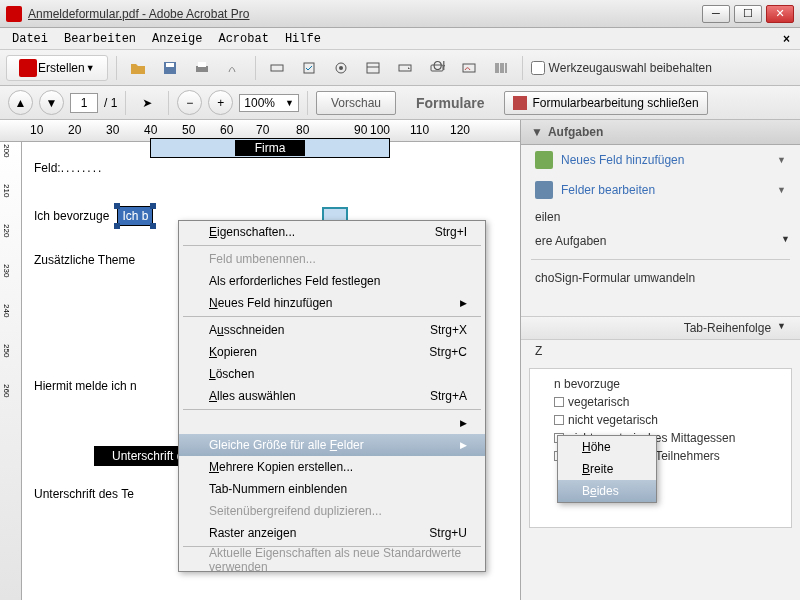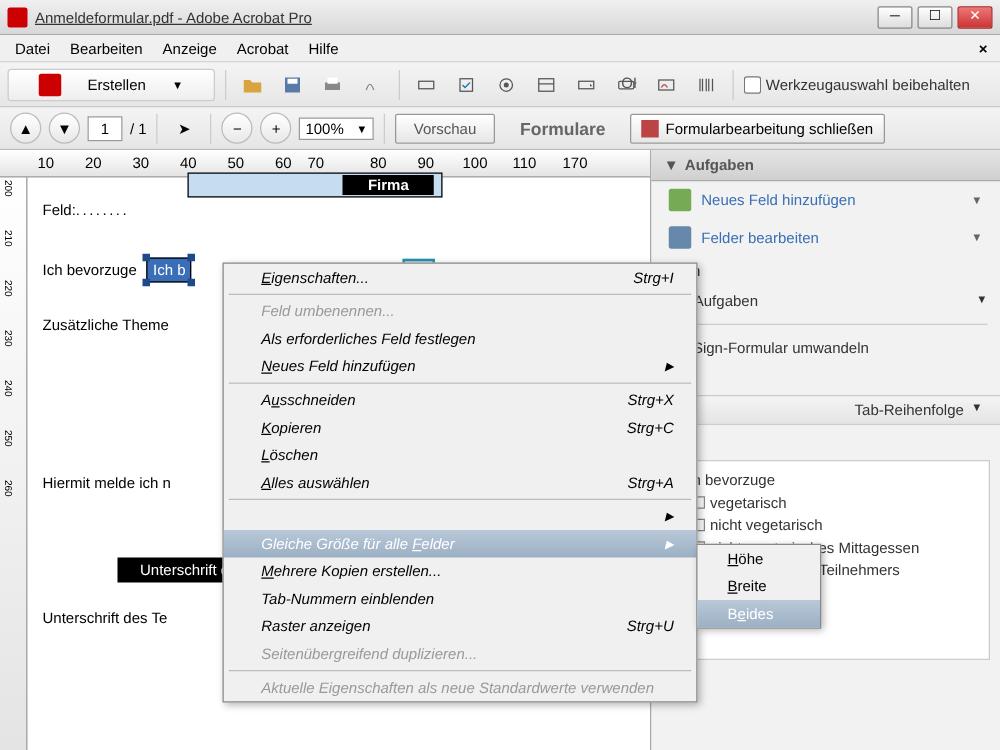--- a/index.html
+++ b/index.html
@@ -6,28 +6,28 @@
 body { width: 800px; height: 600px; overflow: hidden; background: #fff; position: relative; }
 
 .titlebar { height: 28px; background: linear-gradient(#f0f0f0,#d8d8d8); display: flex; align-items: center; padding: 0 6px; border-bottom: 1px solid #aaa; }
 .titlebar .pdf-icon { width: 16px; height: 16px; background: #c00; margin-right: 6px; border-radius: 2px; }
 .titlebar .title { flex: 1; color: #333; text-decoration: underline; }
 .winbtns { display: flex; gap: 4px; }
 .winbtn { width: 28px; height: 18px; border: 1px solid #888; background: linear-gradient(#fff,#ddd); font-size: 11px; text-align: center; line-height: 14px; border-radius: 2px; }
 .winbtn.close { background: linear-gradient(#e77,#c33); color: #fff; border-color: #a22; }
 
 .menubar { height: 22px; background: #f0f0f0; display: flex; align-items: center; padding: 0 4px; border-bottom: 1px solid #ccc; }
-.menubar .mitem { padding: 2px 8px; }
+.menubar .mitem { padding: 2px 8px; font-family: Liberation Mono, monospace; }
 .menubar .spacer { flex: 1; }
 .menubar .x { padding: 2px 6px; font-weight: bold; }
 
 .toolbar { height: 36px; background: linear-gradient(#f4f4f4,#e6e6e6); display: flex; align-items: center; padding: 0 6px; gap: 6px; border-bottom: 1px solid #bbb; }
 .tbtn { width: 26px; height: 26px; border: 1px solid transparent; border-radius: 3px; display: flex; align-items: center; justify-content: center; }
 .tsep { width: 1px; height: 24px; background: #ccc; margin: 0 2px; }
-.erstellen { display: flex; align-items: center; gap: 21px; border: 1px solid #ccc; border-radius: 3px; padding: 3px 24px; background: linear-gradient(#fff,#eee); }
+.erstellen { display: flex; align-items: center; gap: 1px; border: 1px solid #ccc; border-radius: 3px; padding: 3px 12px; background: linear-gradient(#fff,#eee); }
 .erstellen .ico { width: 18px; height: 18px; background: #c00; border-radius: 2px; }
 .checkbox-l { display: flex; align-items: center; gap: 4px; color: #333; }
 .checkbox-l input { width: 14px; height: 14px; }
 
 .navbar { height: 34px; background: linear-gradient(#f4f4f4,#e6e6e6); display: flex; align-items: center; padding: 0 8px; gap: 6px; border-bottom: 1px solid #bbb; }
 .circbtn { width: 25px; height: 25px; border: 1px solid #bbb; border-radius: 50%; background: linear-gradient(#fff,#e8e8e8); display: flex; align-items: center; justify-content: center; }
 .pageinp { width: 28px; height: 20px; border: 1px solid #999; text-align: center; }
 .zoomsel { display: flex; align-items: center; border: 1px solid #999; background: #fff; padding: 1px 4px; }
 .vbtn { border: 1px solid #999; background: linear-gradient(#fff,#e6e6e6); padding: 4px 14px; border-radius: 2px; color: #555; }
 .fclose { display: flex; align-items: center; gap: 5px; border: 1px solid #999; background: linear-gradient(#fff,#e6e6e6); padding: 4px 8px; border-radius: 2px; }
@@ -36,41 +36,41 @@
 
 .workspace { display: flex; height: 480px; }
 .docarea { flex: 1; position: relative; background: #999; overflow: hidden; }
 .hruler { height: 22px; background: linear-gradient(#fff,#e4e4e4); border-bottom: 1px solid #aaa; display: flex; font-size: 9px; position: relative; padding-left: 22px; }
 .hruler span { position: absolute; top: 3px; }
 .vruler { width: 22px; background: linear-gradient(#fff,#e4e4e4); border-right: 1px solid #aaa; position: absolute; top: 22px; left: 0; bottom: 0; }
 .vruler span { position: absolute; font-size: 8px; writing-mode: vertical-rl; left: 2px; line-height: 8px; }
 .page { position: absolute; left: 22px; top: 22px; right: 0; background: #fff; padding: 8px 12px; height: 500px; }
 .page .line { height: 36px; display: flex; align-items: center; font-size: 16px; }
 .formfield { background: #c6dcf0; border: 1px solid #000; padding: 2px 6px; margin-left: 8px; }
-.firma-f { width: 204px; text-align: right; font-weight: bold; }
+.firma-f { width: 240px; text-align: center; }
 .firma-f .lbl { background: #000; color: #fff; padding: 1px 20px; font-size: 12px; }
 .selected-field { background: #3a6fb7; color: #fff; border: 1px solid #000; padding: 2px 4px; font-size: 11px; position: relative; }
 .handle { position: absolute; width: 6px; height: 6px; background: #1e4a8a; }
 .radio-f { width: 26px; height: 18px; background: #c6dcf0; border: 2px solid #2a90a8; display: inline-block; }
 .sig-f { background: #000; color: #fff; padding: 3px 18px; font-size: 12px; margin-left: 60px; margin-top: 12px; display: inline-block; }
 .dots { color: #000; letter-spacing: 2px; }
 
 .sidepanel { width: 280px; background: #f2f2f2; border-left: 1px solid #aaa; }
 .sphdr { background: linear-gradient(#e4e4e4,#d0d0d0); padding: 5px 10px; font-weight: bold; color: #555; border-bottom: 1px solid #aaa; display: flex; align-items: center; gap: 5px; }
 .spitem { display: flex; align-items: center; gap: 8px; padding: 6px 14px; color: #3a6fb7; }
 .spitem .ico { width: 18px; height: 18px; background: #7a5; border-radius: 2px; }
 .spitem .ico.edit { background: #68a; }
 .spitem .arrow { margin-left: auto; color: #666; font-size: 9px; }
 .spcut { padding: 5px 0 5px 14px; color: #333; }
 .tabr { display: flex; justify-content: flex-end; padding: 4px 14px; color: #333; border-top: 1px solid #ccc; border-bottom: 1px solid #ccc; background: linear-gradient(#f4f4f4,#e4e4e4); }
 .tree { padding: 6px 10px; font-size: 11px; color: #333; background: #fff; border: 1px solid #ccc; margin: 6px 8px; height: 160px; }
 .tree .node { padding: 2px 0 2px 14px; display: flex; align-items: center; gap: 4px; }
 .tree .node .b { width: 10px; height: 10px; border: 1px solid #888; display: inline-block; }
 
-.ctxmenu { position: absolute; left: 178px; top: 210px; width: 380px; background: #f0f0f0; border: 1px solid #888; box-shadow: 2px 2px 6px rgba(0,0,0,0.3); z-index: 100; font-style: italic; }
+.ctxmenu { position: absolute; left: 178px; top: 220px; width: 308px; background: #f0f0f0; border: 1px solid #888; box-shadow: 2px 2px 6px rgba(0,0,0,0.3); z-index: 100; }
 .ctxmenu .row { display: flex; align-items: center; height: 22px; padding: 0 18px 0 30px; color: #000; }
 .ctxmenu .row.disabled { color: #999; }
 .ctxmenu .row .sc { margin-left: auto; }
 .ctxmenu .row .sub { margin-left: auto; font-size: 9px; }
 .ctxmenu .sep { height: 1px; background: #bbb; margin: 2px 4px; }
 .ctxmenu .row.hl { background: linear-gradient(#b8c8d8,#9cb0c4); color: #fff; }
 .ctxmenu .row u { text-decoration: underline; }
 
 .submenu { position: absolute; left: 557px; top: 435px; width: 100px; background: #f0f0f0; border: 1px solid #888; box-shadow: 2px 2px 6px rgba(0,0,0,0.3); z-index: 101; }
 .submenu .row { display: flex; align-items: center; height: 22px; padding: 0 10px 0 24px; color: #000; }
@@ -215,26 +215,26 @@
 
 <div class="workspace">
   <div class="docarea">
     <div class="hruler">
       <span style="left:30px">10</span>
         <span style="left:68px">20</span>
         <span style="left:106px">30</span>
         <span style="left:144px">40</span>
         <span style="left:182px">50</span>
         <span style="left:220px">60</span>
-        <span style="left:246px">70</span>
+        <span style="left:256px">70</span>
         <span style="left:296px">80</span>
-        <span style="left:334px">90</span>
+        <span style="left:354px">90</span>
         <span style="left:370px">100</span>
         <span style="left:410px">110</span>
-        <span style="left:450px">170</span>
+        <span style="left:450px">120</span>
     </div>
     <div class="vruler">
       <span style="top:2px">200</span>
         <span style="top:42px">210</span>
         <span style="top:82px">220</span>
         <span style="top:122px">230</span>
         <span style="top:162px">240</span>
         <span style="top:202px">250</span>
         <span style="top:242px">260</span>
     </div>
@@ -355,26 +355,26 @@
   <div class="row hl">
       <span>Gleiche Größe für alle <u>F</u>elder</span>
       <span class="sub">▶</span>
     </div>
   <div class="row">
       <span><u>M</u>ehrere Kopien erstellen...</span>
     </div>
   <div class="row">
       <span>Tab-Nummern einblenden</span>
     </div>
+  <div class="row disabled">
+      <span>Seitenübergreifend duplizieren...</span>
+    </div>
   <div class="row">
       <span>Raster anzeigen</span>
       <span class="sc">Strg+U</span>
-    </div>
-  <div class="row disabled">
-      <span>Seitenübergreifend duplizieren...</span>
     </div>
   <div class="sep"></div>
   <div class="row disabled">
       <span>Aktuelle Eigenschaften als neue Standardwerte verwenden</span>
     </div>
 </div>
 
 <div class="submenu">
   <div class="row">
       <span><u>H</u>öhe</span>

